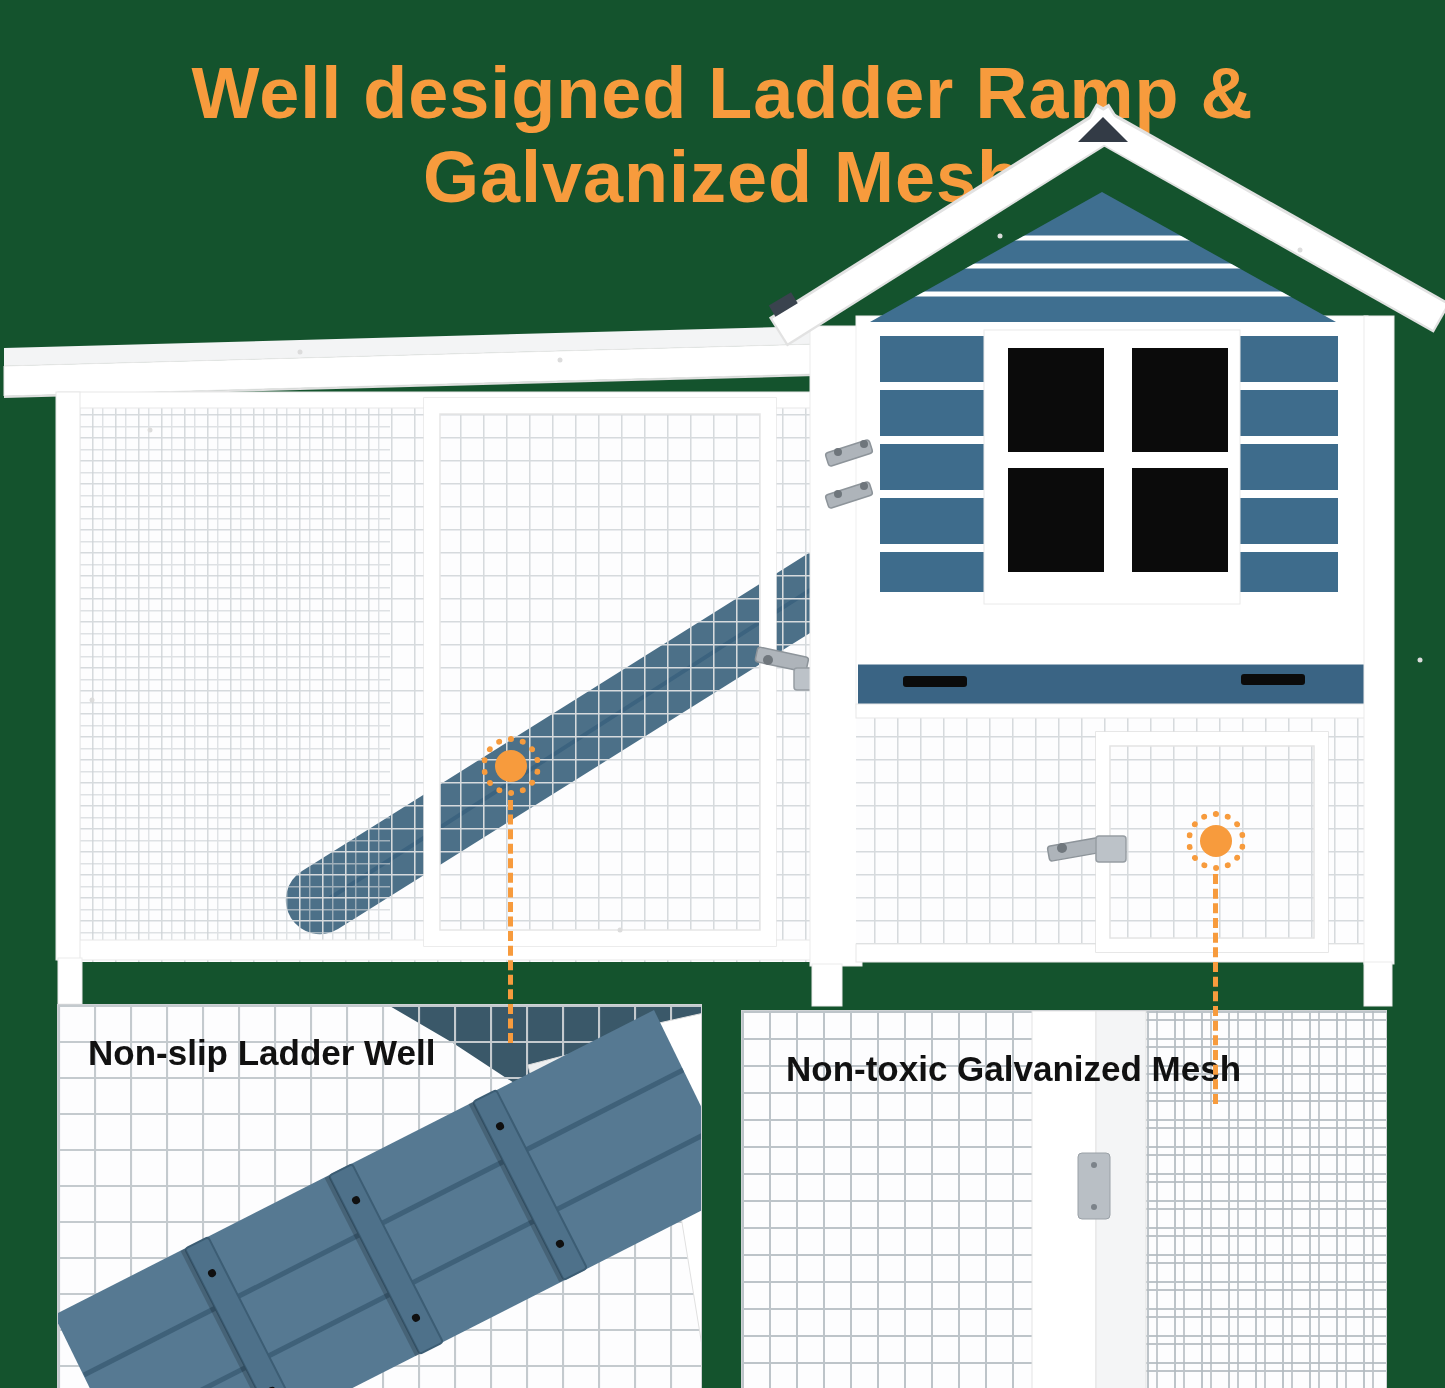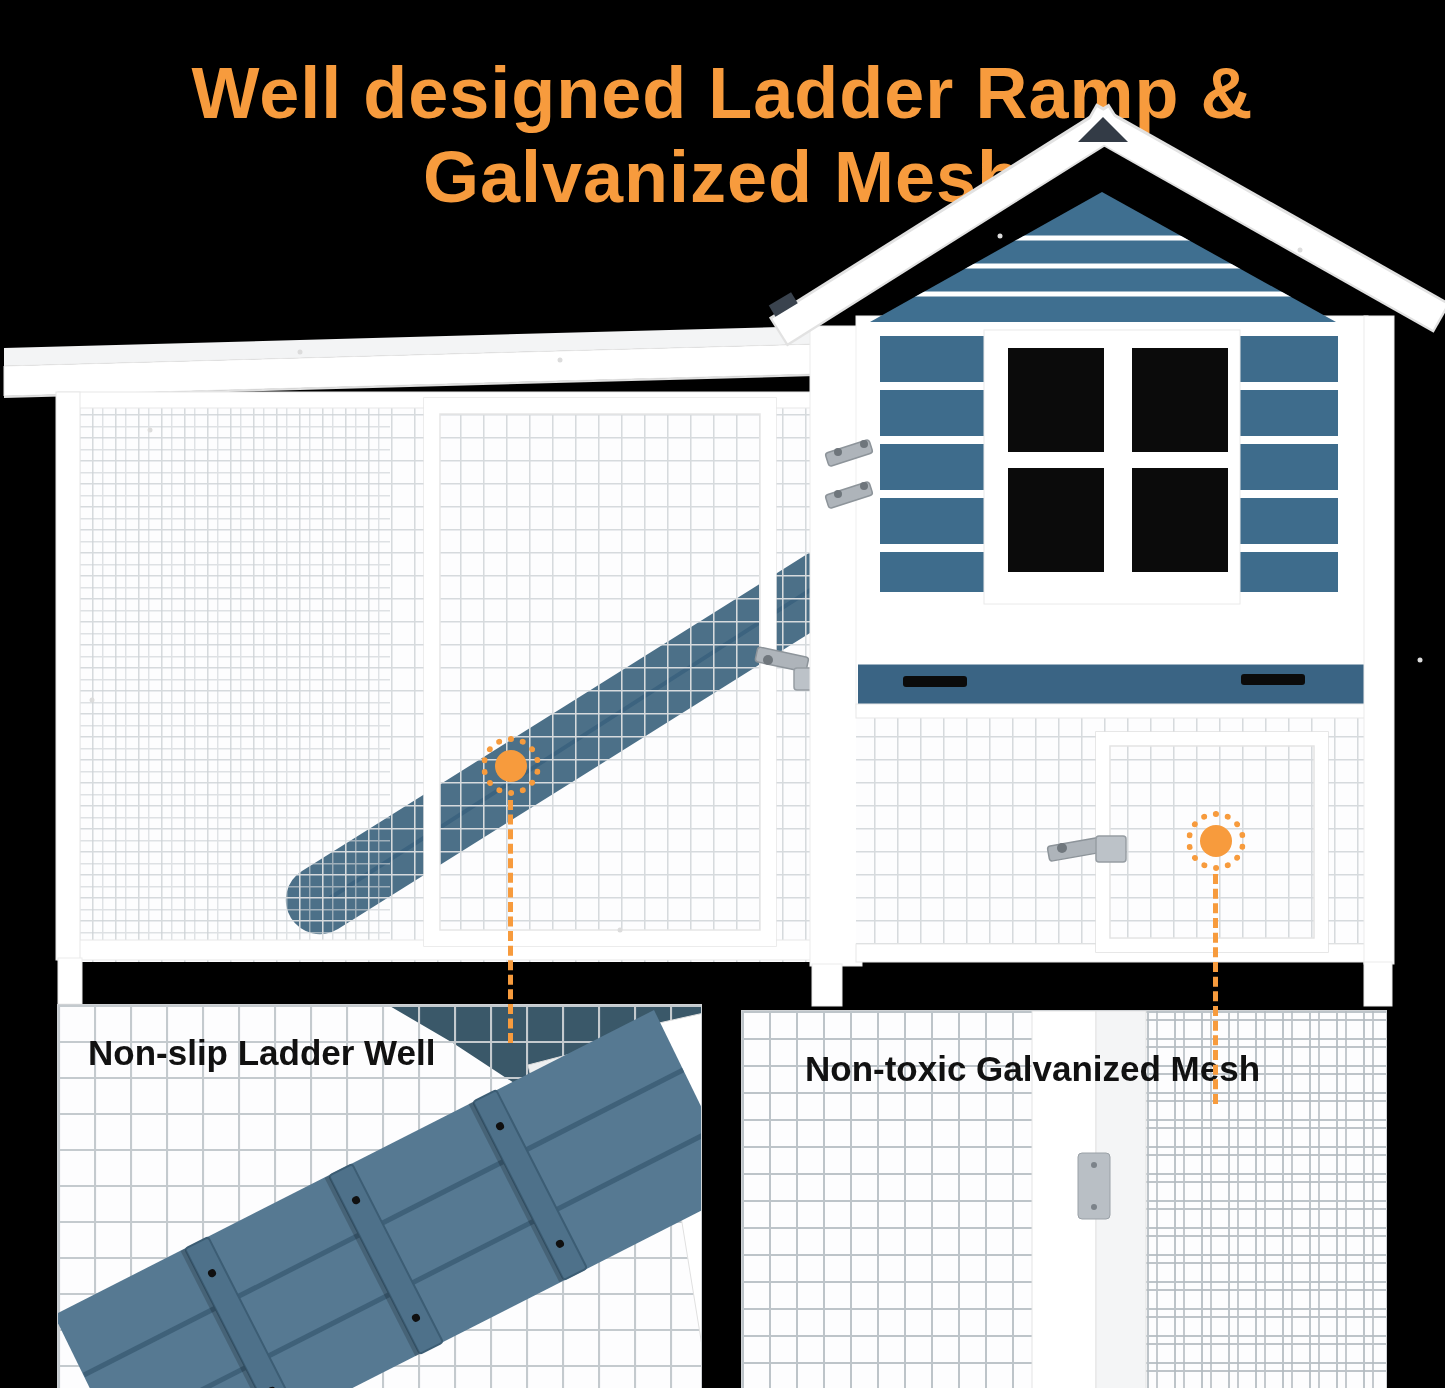--- a/index.html
+++ b/index.html
@@ -5,21 +5,21 @@
   :root{
     --accent-orange:#F79B3D;
     --coop-blue:#3E6C8C;
     --gable-blue:#3F6F90;
     --drawer-blue:#3A6484;
     --ramp-blue:#4C7088;
     --inset-ramp-blue:#567992;
     --label-text:#111111;
   }
   html,body{margin:0;padding:0;background:#fff;}
-  #stage{position:relative;width:1445px;height:1388px;background:#000000;overflow:hidden;
+  #stage{position:relative;width:1445px;height:1388px;background:#14532d;overflow:hidden;
          font-family:"Liberation Sans",sans-serif;}
   .heading{position:absolute;top:4px;left:0;width:100%;text-align:center;font-weight:700;
            font-size:72px;line-height:1.16;color:var(--accent-orange);letter-spacing:1px;}
   .heading span{display:block;}
   .main-svg{position:absolute;left:0;top:0;z-index:1;}
   .c-white{fill:#ffffff;stroke:#ececec;stroke-width:1;}
   .c-rail{fill:#ffffff;stroke:#e7e7e7;stroke-width:1;}
   .c-blue{fill:var(--coop-blue);}
   .c-gable{fill:var(--gable-blue);}
   .c-drawer{fill:var(--drawer-blue);}
@@ -259,16 +259,16 @@
       </defs>
       <rect x="0" y="0" width="644" height="378" fill="#fdfdfe"></rect>
       <rect x="0" y="0" width="644" height="378" fill="url(#meshR)"></rect>
       <rect x="370" y="0" width="274" height="378" fill="url(#meshR2)" opacity="0.85"></rect>
       <rect x="290" y="0" width="64" height="378" fill="#ffffff" stroke="#e3e3e3"></rect>
       <rect x="354" y="0" width="50" height="378" fill="#f4f5f6" stroke="#e3e3e3"></rect>
       <rect x="336" y="142" width="32" height="66" rx="4" fill="#b9bfc5" stroke="#9aa1a7"></rect>
       <circle cx="352" cy="154" r="3" fill="#7c838a"></circle>
         <circle cx="352" cy="196" r="3" fill="#7c838a"></circle>
     </svg>
-    <div class="inset-label" style="left:44px;top:38px;margin-left:19px;">Non-toxic Galvanized Mesh</div>
+    <div class="inset-label" style="left:44px;top:38px;">Non-toxic Galvanized Mesh</div>
   </div>
 
 </div>
 
 </body></html>

